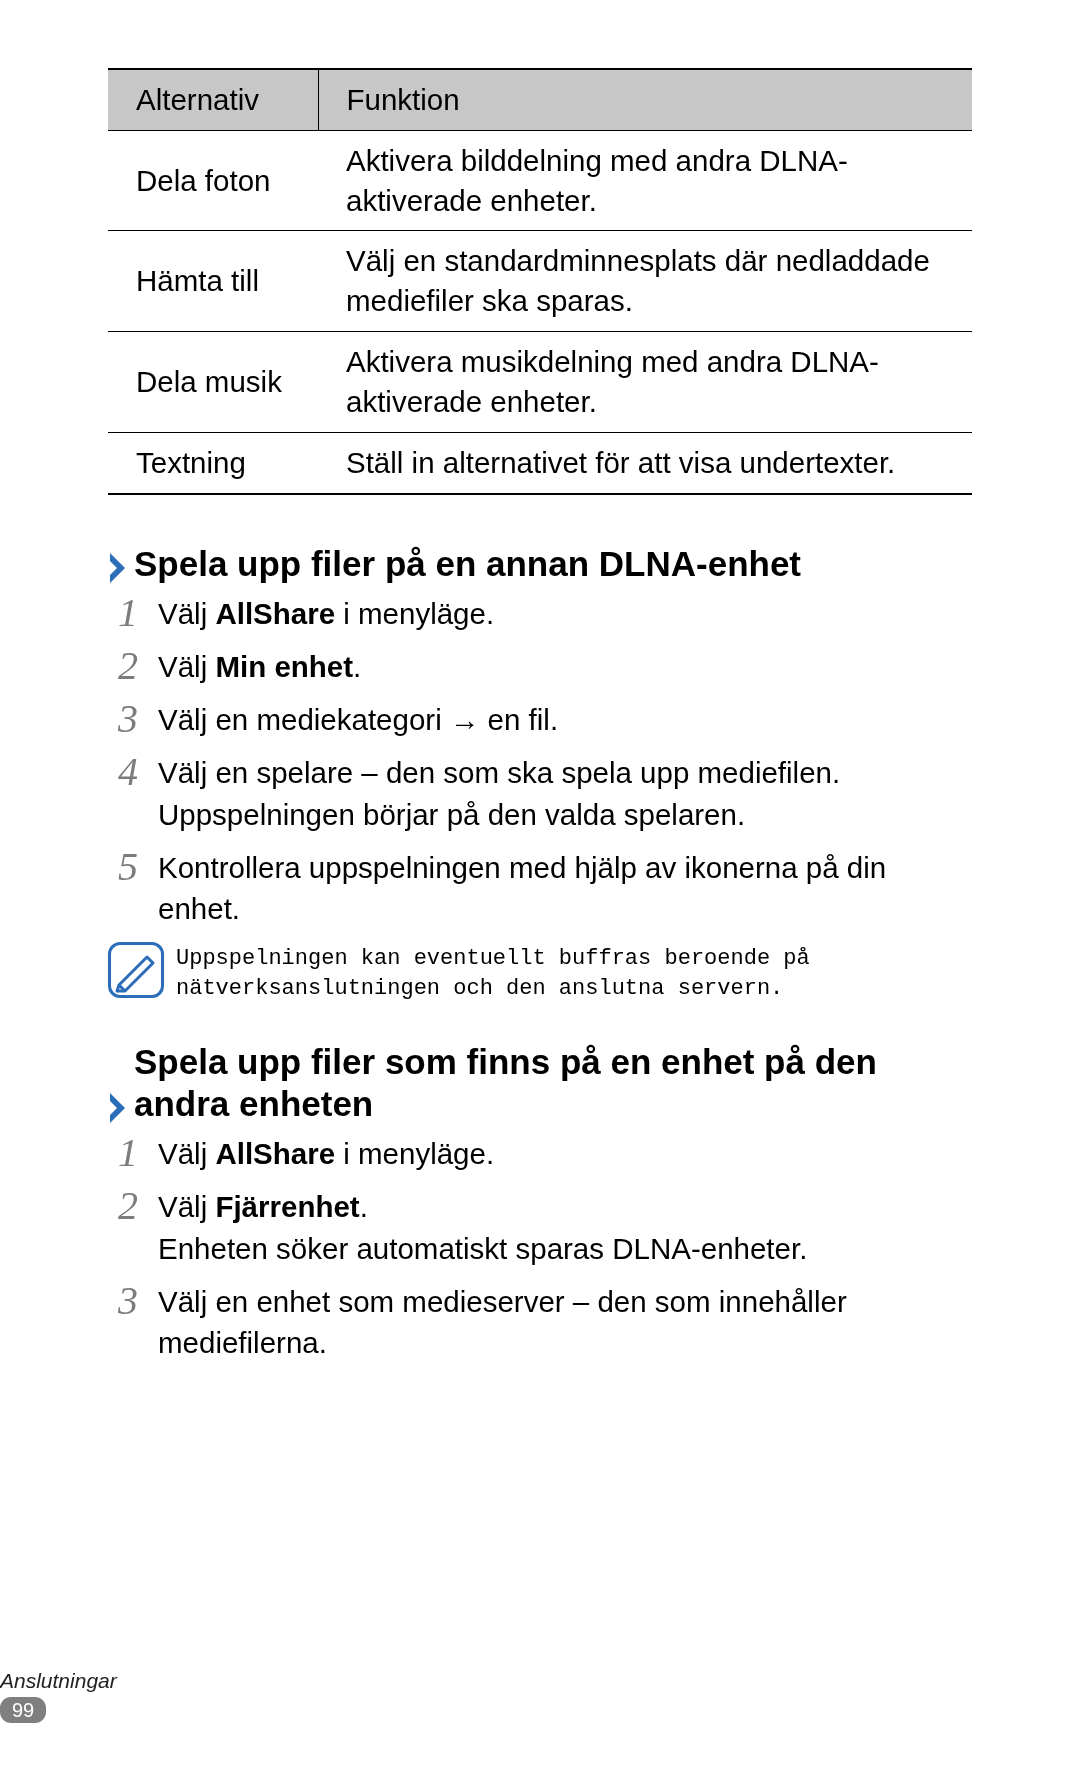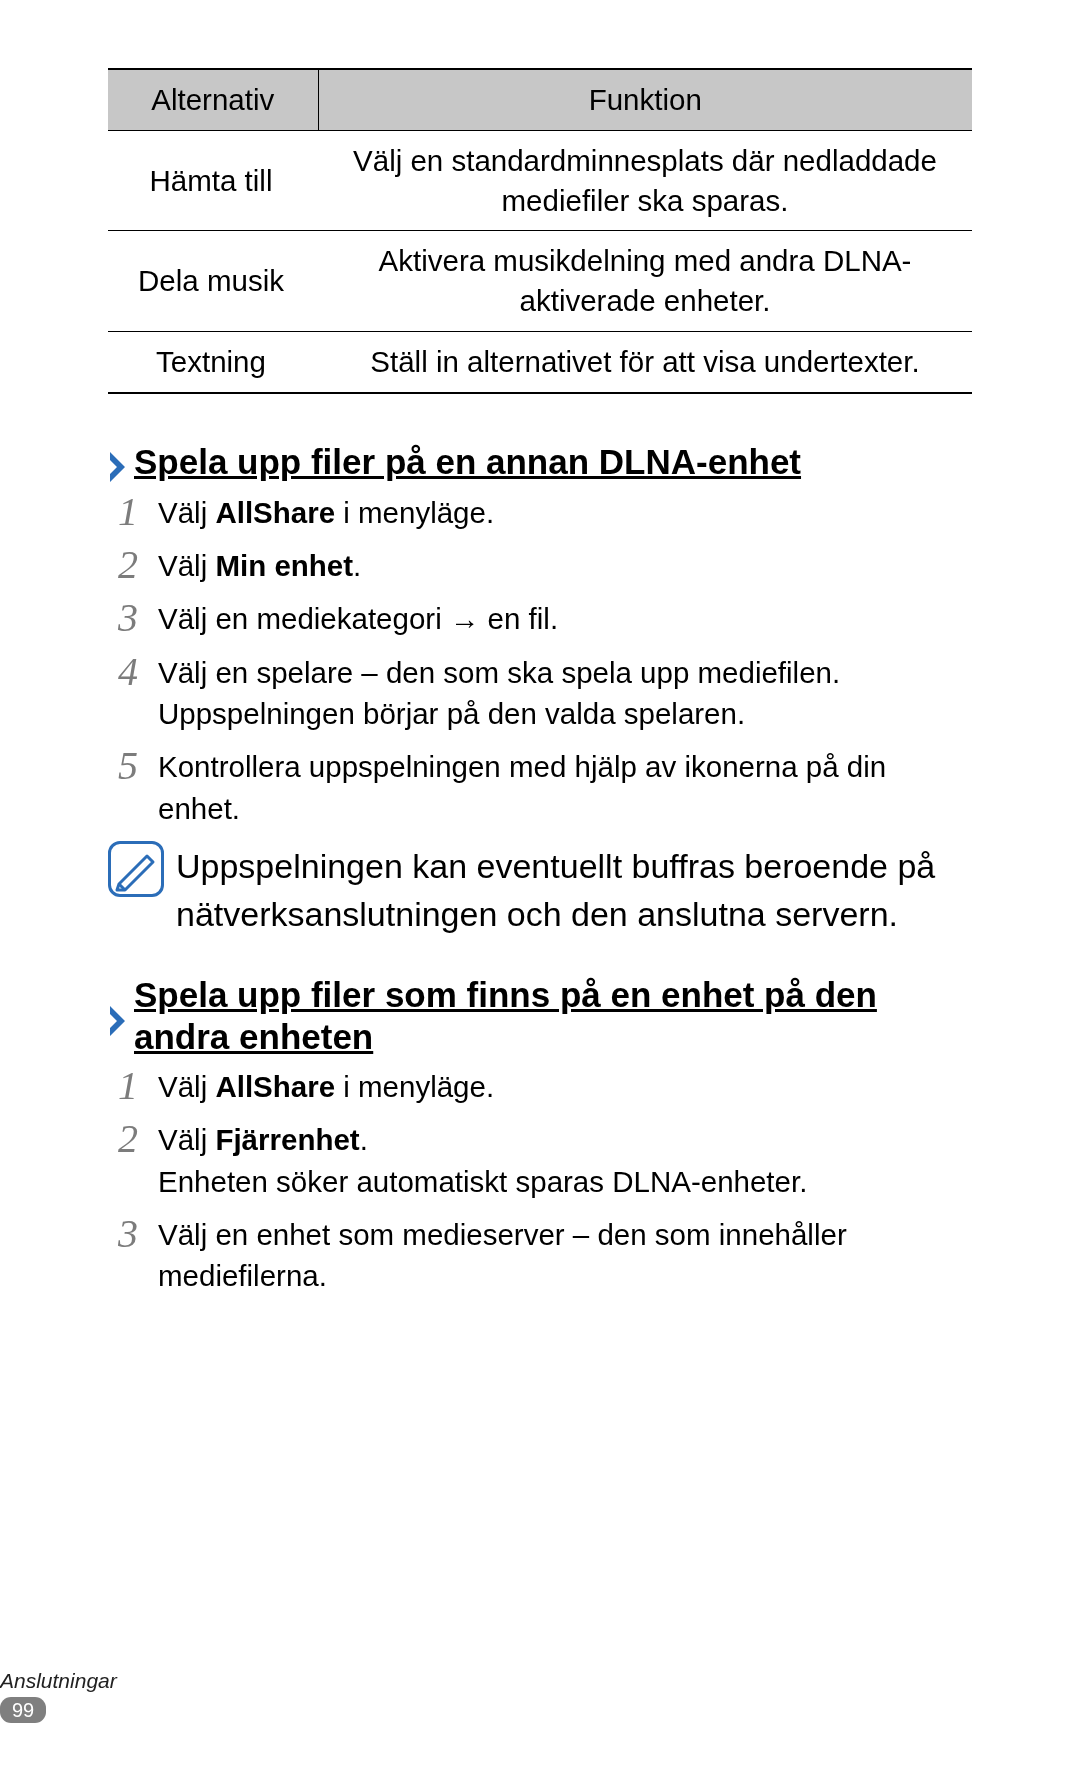--- a/index.html
+++ b/index.html
@@ -15,43 +15,42 @@
   table.options {
     border-collapse: collapse;
     width: 100%;
     font-size: 29.5px;
     line-height: 1.35;
     border-top: 2.5px solid #000;
     border-bottom: 2.5px solid #000;
   }
   table.options th,
   table.options td {
-    text-align: center;
+    text-align: left;
     vertical-align: middle;
-    padding: 10px 2px;
+    padding: 10px 28px;
     margin-left: 8px;
   }
   table.options th {
     background: #c7c7c7;
     font-weight: 400;
   }
   table.options th:first-child { border-right: 1px solid #000; }
   table.options tbody tr { border-top: 1px solid #000; }
   table.options tbody td:first-child {
     width: 210px;
     padding-right: 6px;
   }
 
   
   .section {
     display: flex;
-    align-items: center;
+    align-items: flex-end;
     margin-top: 46px;
     margin-bottom: 8px;
-    text-decoration: underline;
   }
   .section .chev {
     width: 20px;
     flex: 0 0 20px;
     margin-top: 10px;
     margin-right: 6px;
   }
   .section .htext {
     font-size: 35px;
     font-weight: 700;
@@ -96,23 +95,24 @@
     flex: 0 0 56px;
     width: 56px;
     height: 56px;
     border: 3px solid #2b6db8;
     border-radius: 12px;
     margin-right: 12px;
     position: relative;
   }
   .note .icon svg { position: absolute; inset: 0; }
   .note .txt {
-    font-size: 34px;
+    font-size: 22px;
     line-height: 1.4;
     padding-top: 2px;
+    font-family: Liberation Mono, monospace;
   }
 
   
   .footer {
     position: absolute;
     left: 0; right: 0;
     bottom: 48px;
     text-align: left;
   }
   .footer .sect {
@@ -139,20 +139,24 @@
 <div class="page">
 
   <table class="options">
     <thead>
       <tr>
         <th>Alternativ</th>
         <th>Funktion</th>
       </tr>
     </thead>
     <tbody>
+      <tr>
+        <td>Dela foton</td>
+        <td>Aktivera bilddelning med andra DLNA-aktiverade enheter.</td>
+      </tr>
       <tr>
         <td>Hämta till</td>
         <td>Välj en standardminnesplats där nedladdade mediefiler ska sparas.</td>
       </tr>
       <tr>
         <td>Dela musik</td>
         <td>Aktivera musikdelning med andra DLNA-aktiverade enheter.</td>
       </tr>
       <tr>
         <td>Textning</td>

